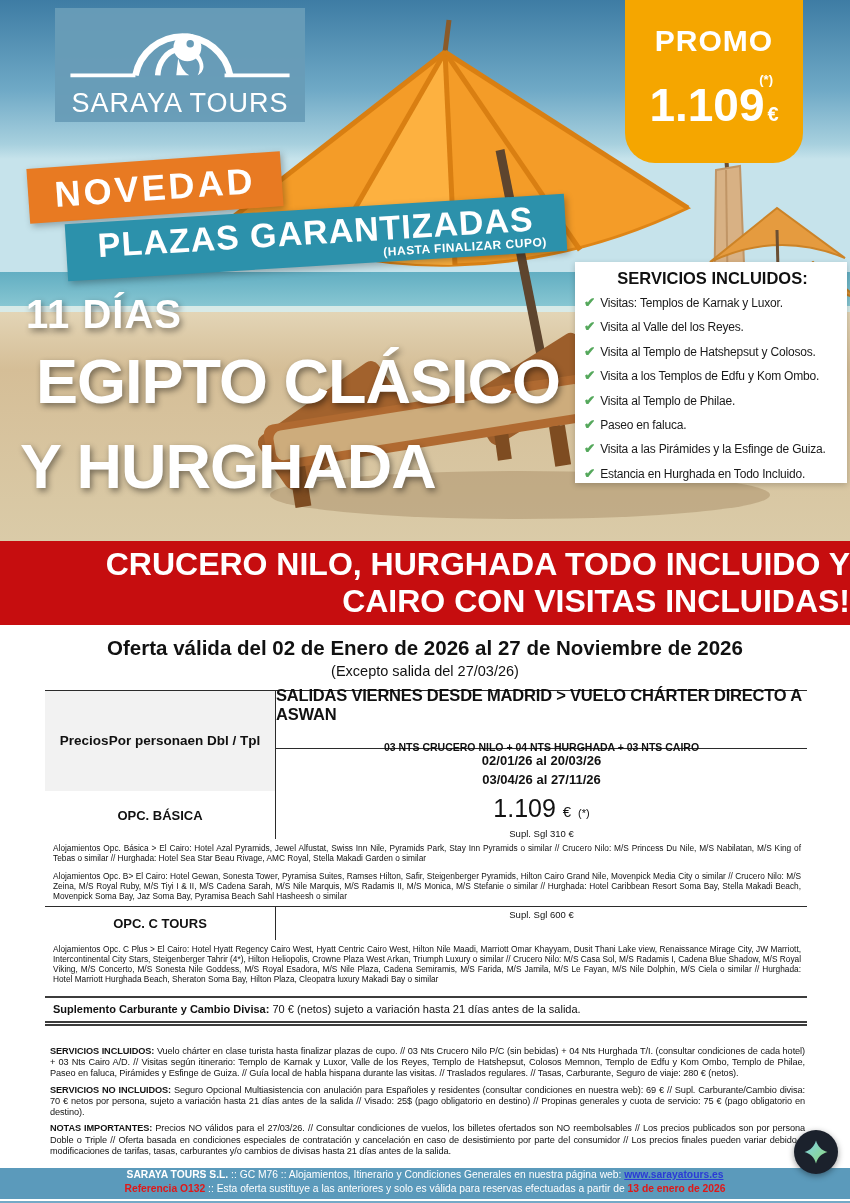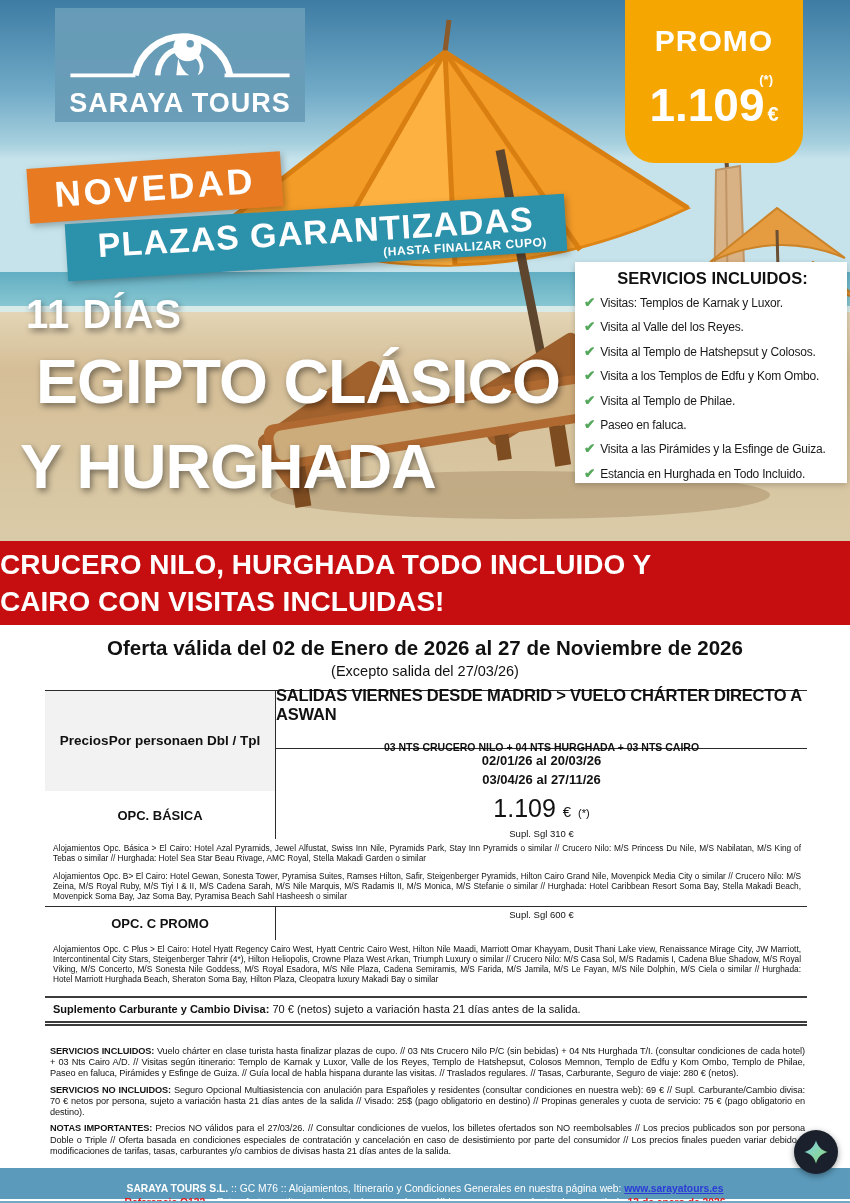--- a/index.html
+++ b/index.html
@@ -7,21 +7,21 @@
          font-family: "Liberation Sans", sans-serif; }
   .page { position: relative; width: 850px; height: 1203px; overflow: hidden; background: #fff; }
 
   
   .photo { position: absolute; left: 0; top: 0; width: 850px; height: 541px; display: block; }
 
   
   .logo-box { position: absolute; left: 55px; top: 8px; width: 250px; height: 114px;
               background: rgba(104,156,183,0.96); display: flex; flex-direction: column;
               align-items: center; justify-content: flex-start; padding-top: 6px; }
-  .logo-text { color: #fff; font-weight: bold; font-size: 27px; letter-spacing: 1px; margin-top: -4px; }
+  .logo-text { color: #fff; font-weight: normal; font-size: 27px; letter-spacing: 1px; margin-top: -4px; }
 
   
   .promo-box { position: absolute; left: 625px; top: 0; width: 178px; height: 163px;
                background: #F5A600; border-radius: 0 0 30px 30px; color: #fff; text-align: center; }
   .promo-label { font-size: 30px; font-weight: bold; margin-top: 24px; letter-spacing: 1px; }
   .promo-ast { font-size: 13px; font-weight: bold; text-align: right; margin: 14px 30px 0 0; }
   .promo-price { font-size: 46px; font-weight: bold; line-height: 40px; margin-top: -2px; }
   .promo-price .cur { font-size: 20px; font-weight: bold; margin-left: 3px; }
 
   
@@ -45,22 +45,22 @@
 
   
   .services-box { position: absolute; left: 575px; top: 262px; width: 272px; height: 221px;
                   background: #fff; padding: 7px 6px 4px 9px; box-shadow: 0 2px 6px rgba(0,0,0,0.2); }
   .sv-title { text-align: center; font-weight: bold; font-size: 16.5px; margin-bottom: 3px; color: #111; }
   .sv-item { font-size: 12px; letter-spacing: -0.2px; line-height: 23.4px; white-space: nowrap; color: #1a1a1a; }
   .check { color: #55A85C; font-size: 13.5px; font-weight: bold; margin-right: 5px; }
 
   
   .red-banner { position: absolute; left: 0; top: 541px; width: 850px; height: 84px; background: #C60D0F;
-                color: #fff; font-weight: bold; font-size: 28px; line-height: 37px;
-                display: flex; flex-direction: column; align-items: flex-start; justify-content: center; }
+                color: #fff; font-weight: bold; font-size: 32px; line-height: 37px;
+                display: flex; flex-direction: column; align-items: flex-end; justify-content: center; }
 
   
   .offer { position: absolute; left: 0; top: 636px; width: 850px; text-align: center; color: #111; }
   .offer-validity { font-size: 20.5px; font-weight: bold; }
   .offer-exc { font-size: 14.5px; margin-top: 3px; }
 
   
   .price-table { position: absolute; left: 45px; top: 690px; width: 762px;
                  border-top: 1.5px solid #2b2b2b; color: #111; }
   .row-a { display: flex; height: 148px; }
@@ -95,21 +95,21 @@
   .fuel .fp-label { font-weight: bold; }
 
   
   .fine-print { position: absolute; left: 50px; top: 1046px; width: 755px; color: #141414; }
   .fine-print p { font-size: 9.2px; line-height: 1.22; text-align: justify;
                   letter-spacing: -0.1px; margin-bottom: 5px; }
   .fp-label { font-weight: bold; }
 
   
   .footer { position: absolute; left: 0; top: 1168px; width: 850px; height: 31px; background: #5B9ABB;
-            color: #fff; text-align: center; font-size: 10.3px; line-height: 13.5px; padding-top: 14px; }
+            color: #fff; text-align: center; font-size: 10.3px; line-height: 13.5px; padding-top: 0; }
   .f-bold { font-weight: bold; }
   .f-link { color: #2B3BD6; text-decoration: underline; cursor: pointer; font-weight: bold; }
   .f-red { color: #E01818; font-weight: bold; }
   .footer-edge { position: absolute; left: 0; top: 1201px; width: 850px; height: 2px; background: #74A9C6; }
 
   
   .assistant { position: absolute; left: 794px; top: 1130px; width: 44px; height: 44px;
                border-radius: 50%; background: #1B212C; border: none; cursor: pointer;
                box-shadow: 0 2px 6px rgba(0,0,0,0.4); display: flex; align-items: center; justify-content: center; }
 </style>
@@ -260,21 +260,21 @@
           <div class="big"><span>1.109</span> <span class="cur">€</span> <span class="note">(*)</span></div>
           <div class="supl">Supl. Sgl 310 €</div>
         </div>
       </div>
     </div>
     <div class="aloja">Alojamientos Opc. Básica &gt;  El Cairo: Hotel Azal Pyramids, Jewel Alfustat, Swiss Inn Nile, Pyramids Park, Stay Inn Pyramids o similar // Crucero Nilo: M/S Princess Du Nile, M/S Nabilatan, M/S King of Tebas o similar //  Hurghada: Hotel Sea Star Beau Rivage, AMC Royal, Stella Makadi Garden o similar</div>
 
     <div class="aloja">Alojamientos Opc. B&gt; El Cairo: Hotel Gewan, Sonesta Tower, Pyramisa Suites, Ramses Hilton, Safir, Steigenberger Pyramids, Hilton Cairo Grand Nile, Movenpick Media City o similar // Crucero Nilo: M/S Zeina, M/S Royal Ruby, M/S Tiyi I &amp; II, M/S Cadena Sarah, M/S Nile Marquis, M/S Radamis II, M/S Monica, M/S Stefanie o similar // Hurghada: Hotel Caribbean Resort Soma Bay, Stella Makadi Beach, Movenpick Soma Bay, Jaz Soma Bay, Pyramisa Beach Sahl Hasheesh o similar</div>
 
     <div class="row-opt">
-      <div class="opt-label">OPC. C PROMO</div>
+      <div class="opt-label">OPC. C TOURS</div>
       <div class="opt-right">
         <div class="supl2">Supl. Sgl 600 €</div>
       </div>
     </div>
     <div class="aloja">Alojamientos Opc. C Plus &gt; El Cairo: Hotel Hyatt Regency Cairo West, Hyatt Centric Cairo West, Hilton Nile Maadi, Marriott Omar Khayyam, Dusit Thani Lake view, Renaissance Mirage City, JW Marriott, Intercontinental City Stars, Steigenberger Tahrir (4*), Hilton Heliopolis, Crowne Plaza West Arkan, Triumph Luxury o similar // Crucero Nilo: M/S Casa Sol, M/S Radamis I, Cadena Blue Shadow, M/S Royal Viking, M/S Concerto, M/S Sonesta Nile Goddess, M/S Royal Esadora, M/S Nile Plaza, Cadena Semiramis, M/S Farida, M/S Jamila, M/S Le Fayan, M/S Nile Dolphin, M/S Ciela o similar // Hurghada: Hotel Marriott Hurghada Beach, Sheraton Soma Bay, Hilton Plaza, Cleopatra luxury Makadi Bay o similar</div>
 
     <div class="fuel">
       <span class="fp-label">Suplemento Carburante y Cambio Divisa:</span><span> 70 € (netos) sujeto a variación hasta 21 días antes de la salida.</span>
     </div>
   </div>

